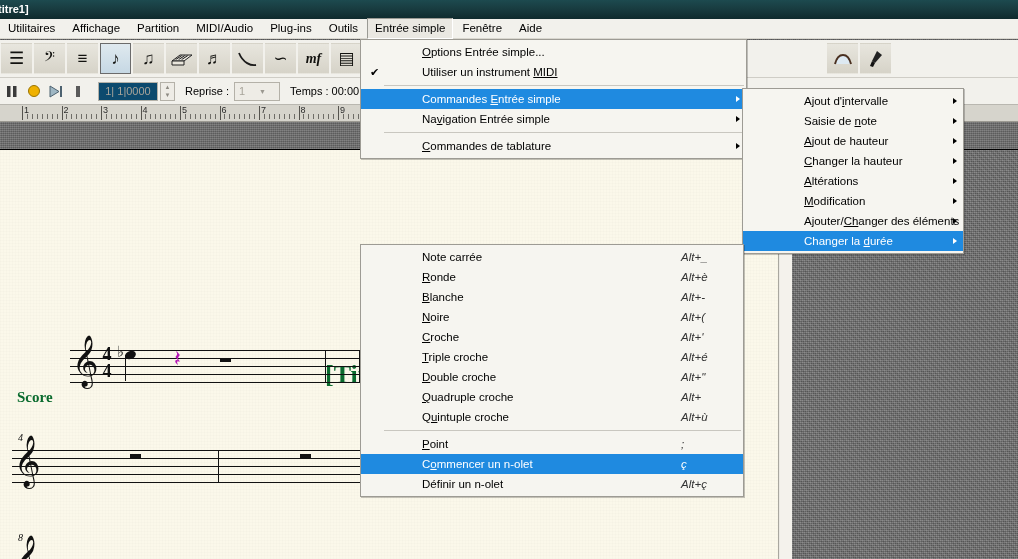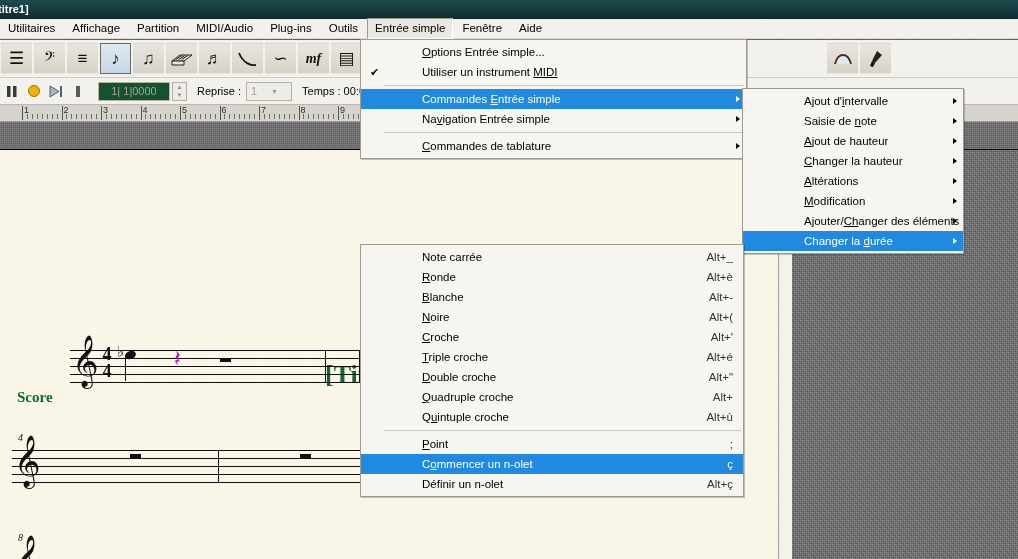--- a/index.html
+++ b/index.html
@@ -92,22 +92,22 @@
     border-bottom: 1px solid #b9b7b0;
     display: flex; align-items: center;
     padding-left: 2px;
   }
   .tp {
     width: 20px; height: 20px;
     display:flex; align-items:center; justify-content:center;
     margin-right: 2px; flex:0 0 auto;
   }
   .measbox {
-    width: 72px; height: 19px;
-    border: 1px solid #b4b1a8; background:#14532d;
+    width: 60px; height: 19px;
+    border: 1px solid #b4b1a8; background:#0c4a6e;
     color:#a8a49a; font-size:11px; line-height:17px;
     text-align:center; margin-left: 8px; flex:0 0 auto;
   }
   .spin {
     width: 15px; height: 19px; margin-left: 2px;
     border: 1px solid #b4b1a8; background:#eeece6;
     display:flex; flex-direction:column; flex:0 0 auto;
   }
   .spin i { flex:1; display:flex; align-items:center; justify-content:center; font-size:6px; color:#8d8a82; font-style:normal;}
   .tlabel { font-size:11px; color:#000; margin-left:10px; white-space:nowrap; flex:0 0 auto;}
@@ -208,21 +208,21 @@
   }
   .menu .row {
     position:relative;
     display:flex; align-items:center;
     height:20px;
     padding-left:28px; padding-right:10px;
     white-space:nowrap;
   }
   .menu .row.hl { background:#1f8ae0; color:#ffffff; }
   .menu .row .lbl { flex:1;margin-left:33px; }
-  .menu .row .acc { color:#333; padding-left:18px; text-align:right; }
+  .menu .row .acc { color:#333; padding-left:18px; text-align:left;font-style:italic; }
   .menu .row.hl .acc { color:#ffffff; }
   .menu .row .arr {
     position:absolute; right:6px; top:50%; transform:translateY(-50%);
     width:0;height:0;border-left:4px solid #000; border-top:3.5px solid transparent; border-bottom:3.5px solid transparent;
   }
   .menu .row.hl .arr { border-left-color:#fff; }
   .menu .row .chk { position:absolute; left:9px; font-size:11px; }
   .menu .sep { height:1px; background:#c9c7c0; margin:3px 2px 3px 2px; }
   .menu .gutter {
     position:absolute; left:1px; top:1px; bottom:1px; width:22px;

